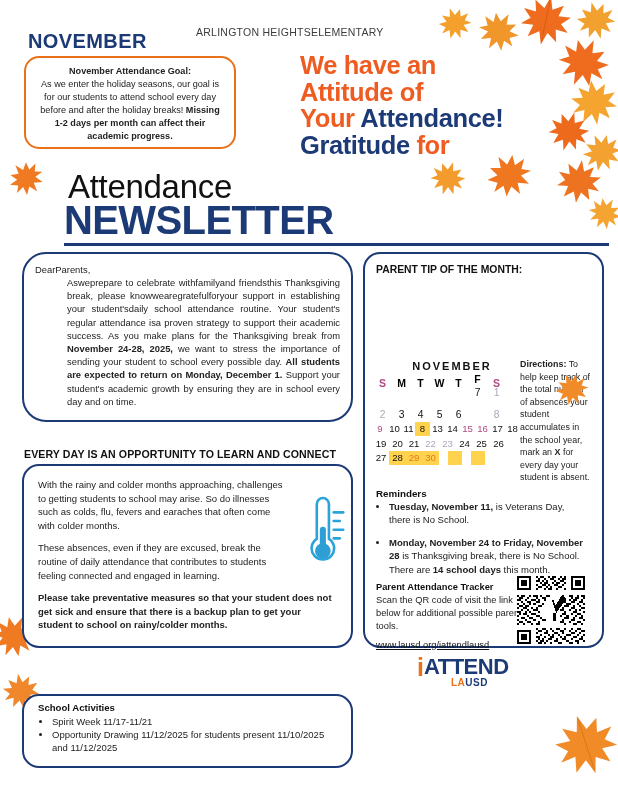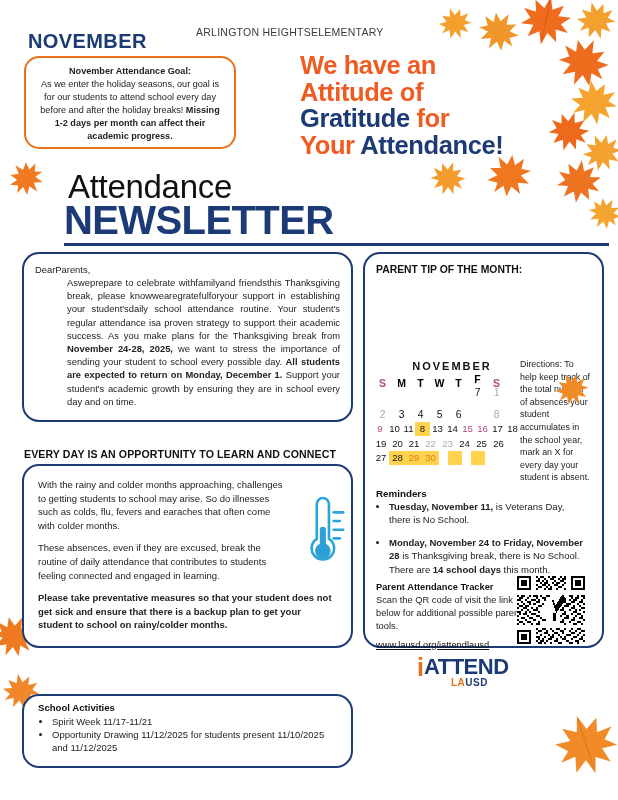--- a/index.html
+++ b/index.html
@@ -70,21 +70,21 @@
 
   
   .card {
     position: absolute;
     border: 2.2px solid #1c3a76;
     border-radius: 17px;
     background: #fff;
   }
 
   
-  #letter-card { left: 22px; top: 252px; width: 331px; height: 170px; padding: 9px 11px; }
+  #letter-card { left: 22px; top: 252px; width: 331px; height: 170px; padding: 9px 11px; border-radius: 24px; }
   #letter-card .greet { font-size: 9.4px; color: #222; line-height: 13px; }
   #letter-card .body {
     font-size: 9.4px; line-height: 13.2px; color: #222;
     text-align: justify; margin-top: 0px; margin-left: 32px;
   }
   #letter-card .body b { font-weight: bold; }
 
   
   .section-head {
     position: absolute; left: 24px; top: 448px;
@@ -128,21 +128,21 @@
   .cal-row span.dim { color: #b0a5b8; }
   .cal-row span.pink { color: #b24a82; }
   .cal-row span.hl { background: #ffd34d; }
   .cal-row span.hlo { background: #ffd34d; color: #e07b1f; }
   .cal-first { margin-top: 8px; }
 
   .directions {
     position: absolute; left: 155px; top: 104px; width: 72px;
     font-size: 8.9px; line-height: 12.6px; color: #222;
   }
-  .directions b { font-weight: normal; margin-top: 36px; }
+  .directions b { font-weight: bold; margin-top: 36px; }
 
   
   .rem-head { position: absolute; left: 11px; top: 234px; font-size: 9.8px; font-weight: bold; color: #111; }
   .rem-list { position: absolute; left: 24px; top: 246px; width: 196px; }
   .rem-list li { font-size: 9.5px; line-height: 13.4px; color: #222; margin-bottom: 9px; }
   .rem-list li b { font-weight: bold; }
   .rem-extra { font-size: 9.5px; line-height: 13.4px; color: #222; }
 
   
   .tracker { position: absolute; left: 11px; top: 328px; width: 150px; }
@@ -257,22 +257,22 @@
   <div class="school-name">ARLINGTON HEIGHTSELEMENTARY</div>
 
   <div class="goal-box">
     <p><span class="gb-head">November Attendance Goal:</span></p>
     <p><span>As we enter the holiday seasons, our goal is for our students to attend school every day before and after the holiday breaks! </span><b>Missing 1-2 days per month can affect their academic progress.</b></p>
   </div>
 
   <div class="headline">
     <div><span class="c-or">We have an</span></div>
     <div><span class="c-or">Attitude of</span></div>
+    <div><span class="c-or">Your </span><span class="c-bl">Attendance!</span></div>
     <div><span class="c-bl">Gratitude </span><span class="c-or">for</span></div>
-    <div><span class="c-or">Your </span><span class="c-bl">Attendance!</span></div>
   </div>
 
   <div class="t-attendance">Attendance</div>
   <div class="t-newsletter">NEWSLETTER</div>
   <div class="title-rule"></div>
 
   <div class="card" id="letter-card">
     <div class="greet">DearParents,</div>
     <div class="body"><span>Asweprepare to celebrate withfamilyand friendsthis Thanksgiving break, please knowwearegratefulforyour support in establishing your student'sdaily school attendance routine. Your student's regular attendance isa proven strategy to support their academic success. As you make plans for the Thanksgiving break from </span><b>November 24-28, 2025,</b><span> we want to stress the importance of sending your student to school every possible day. </span><b>All students are expected to return on Monday, December 1.</b><span> Support your student's academic growth by ensuring they are in school every day and on time.</span></div>
   </div>

